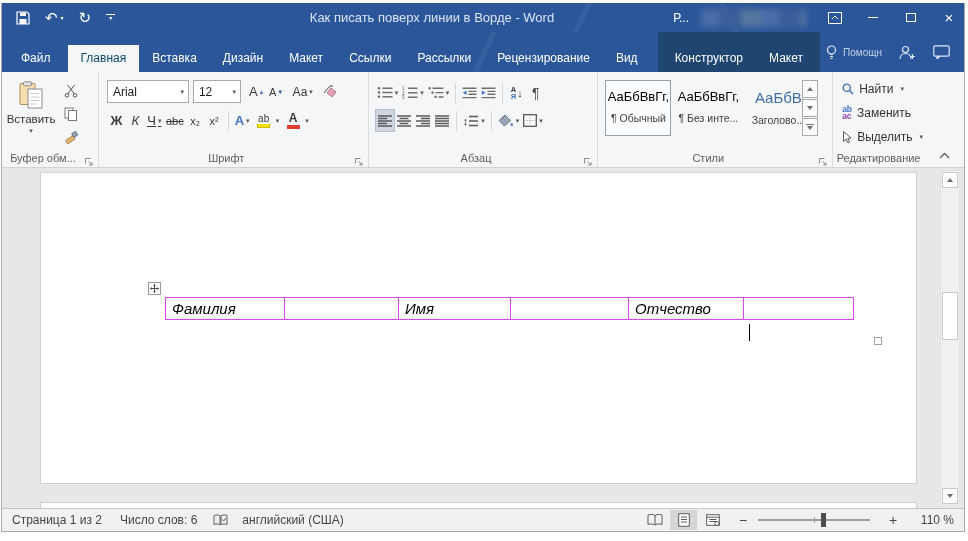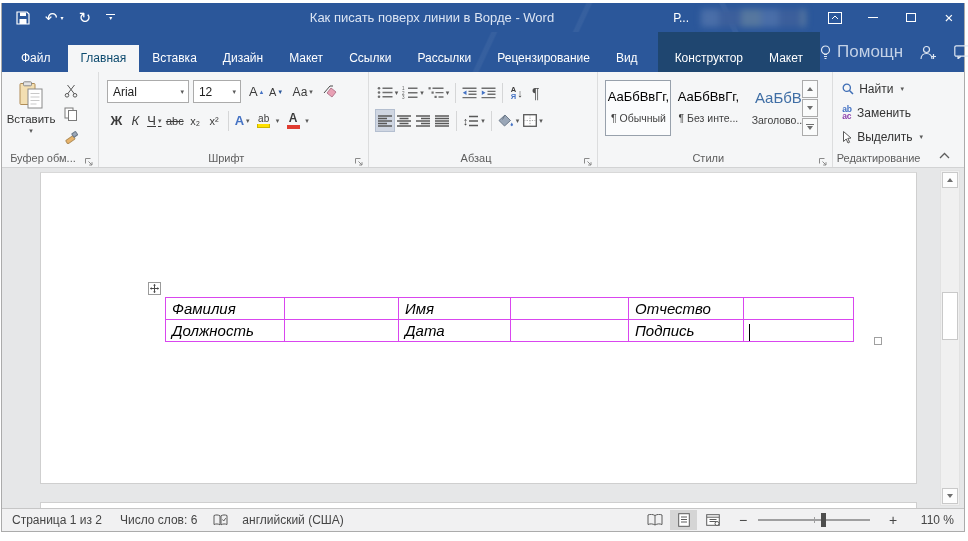--- a/index.html
+++ b/index.html
@@ -52,21 +52,21 @@
     background-image:
       linear-gradient(115deg, transparent 49.8%, rgba(255,255,255,.05) 50%, rgba(255,255,255,.05) 50.4%, transparent 50.6%);
   }
   .tab{
     height:27px; line-height:27px; padding:0 13px; font-size:12px; color:#fff; white-space:nowrap; cursor:default;
   }
   .tab.file{ padding:0 17px; margin-left:2px;}
   .tab.active{ background:#f5f6f7; color:#0c4a6e; }
   .contextual{ height:40px; margin-left:7px; background:#1f4670; display:flex; align-items:flex-end; padding:0 4px;}
   .tr-right{ margin-left:auto; display:flex; align-items:center; gap:17px; padding-right:14px; height:40px;}
-  .helpbtn{ display:flex; align-items:center; gap:6px; font-size:17px; color:#c3d1e6;}
+  .helpbtn{ display:flex; align-items:center; gap:6px; font-size:10px; color:#c3d1e6;}
   .tr-right svg{ display:block; }
 
   
   .ribbon{
     height:96px; flex:0 0 auto; background:#f5f6f7; border-bottom:1px solid #d2d3d4;
     display:flex; position:relative; color:#444;
   }
   .group{ position:relative; height:100%; }
   .group + .group{ border-left:1px solid #dcddde; }
   .g-clip{ width:96px; } .g-font{ width:270px; } .g-para{ width:230px; }
@@ -588,28 +588,20 @@
         </colgroup>
         <tbody>
             <tr>
           <td>Фамилия</td>
           <td></td>
           <td>Имя</td>
           <td></td>
           <td>Отчество</td>
           <td></td>
         </tr>
-        <tr>
-          <td>Должность</td>
-          <td></td>
-          <td>Дата</td>
-          <td></td>
-          <td>Подпись</td>
-          <td></td>
-        </tr>
       </tbody>
         </table>
       <span class="cursor"></span>
       <span class="resizehandle"></span>
     </div>
     <div class="page2"></div>
     <div class="vscroll">
       <span class="sbtn up">
           <span class="tri-up"></span>
         </span>

